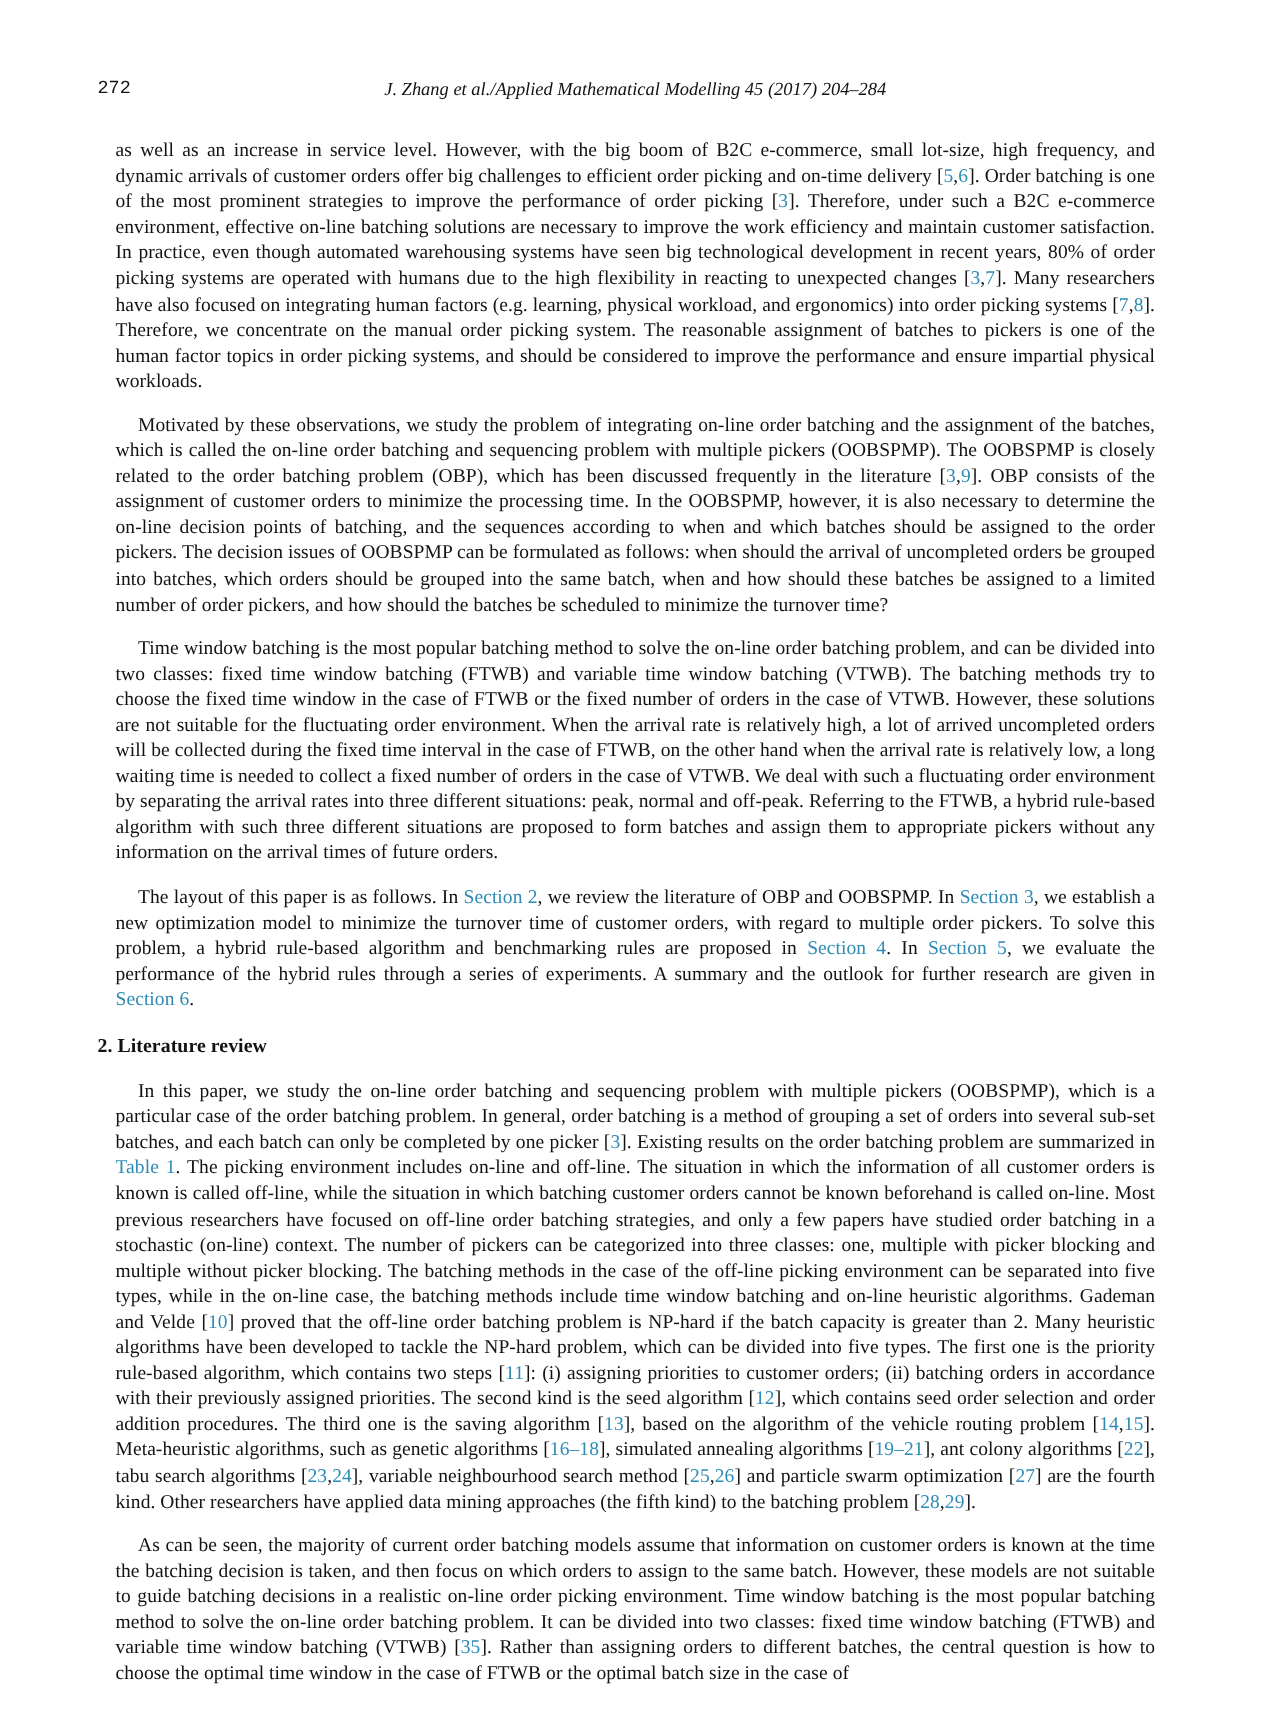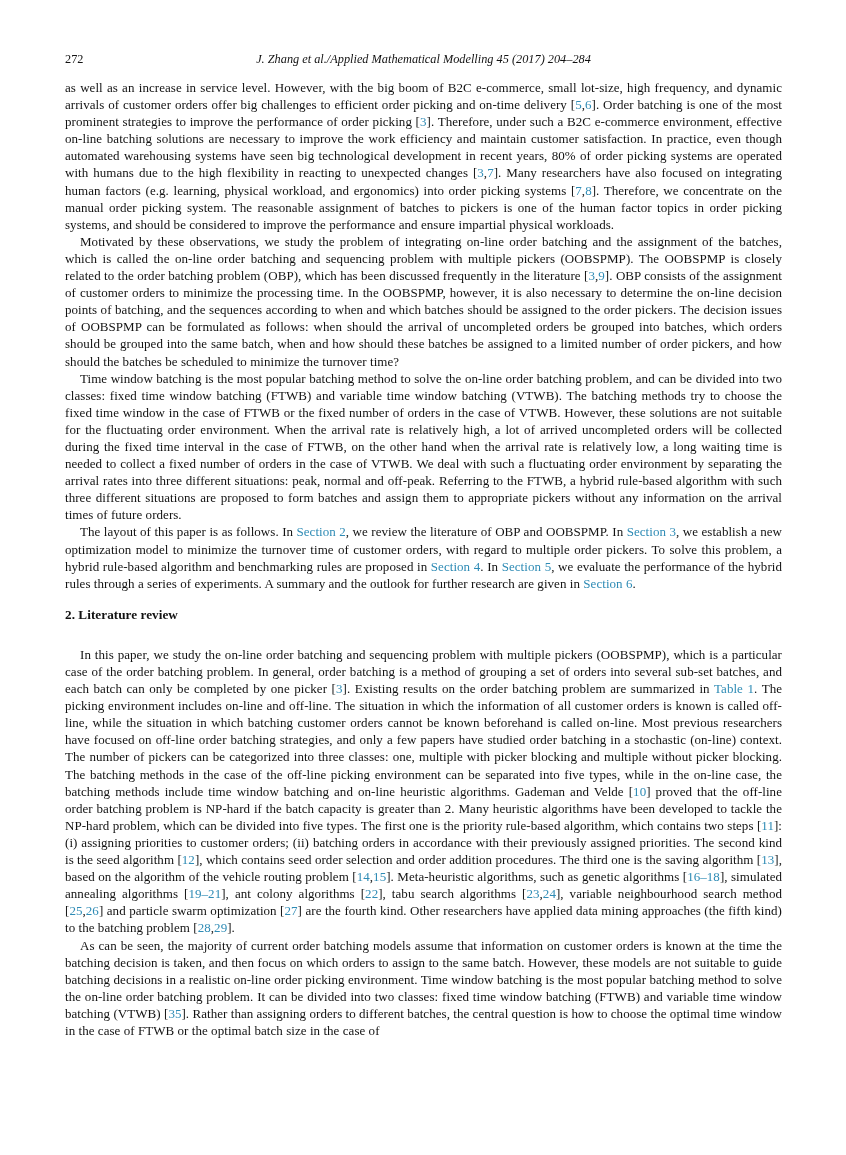--- a/index.html
+++ b/index.html
@@ -27,44 +27,45 @@
     left: 0;
     right: 0;
     text-align: center;
     font-style: italic;
   }
   .page-number {
     position: absolute;
     left: 0;
     top: 0;
     font-style: normal;
+    font-family: Liberation Mono, monospace;
   }
   .article-body {
     position: absolute;
     top: 79px;
     left: 65px;
     width: 717px;
     text-align: justify;
     font-size: 13px;
     line-height: 17.1px;
     letter-spacing: 0.05px;
   }
   .article-body p {
-    margin: 0;
+    margin: 12px;
     text-indent: 15px;
   }
   .article-body p.no-indent {
     text-indent: 0;
   }
   .section-heading {
     font-size: 13.2px;
     font-weight: bold;
     text-align: left;
     text-indent: 0;
-    margin: 14px 0 23px 0;
+    margin: 14px 0 13px 0;
   }
   a.citation {
     color: var(--link-color);
     text-decoration: none;
     cursor: pointer;
   }
 </style>
 </head>
 <body>
 

